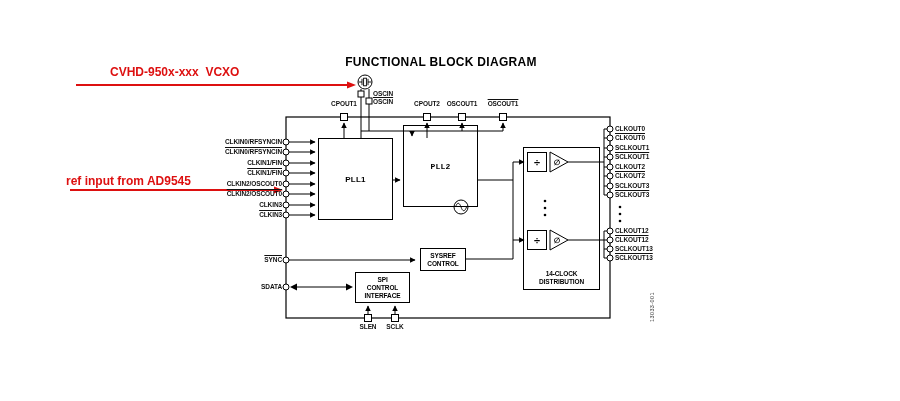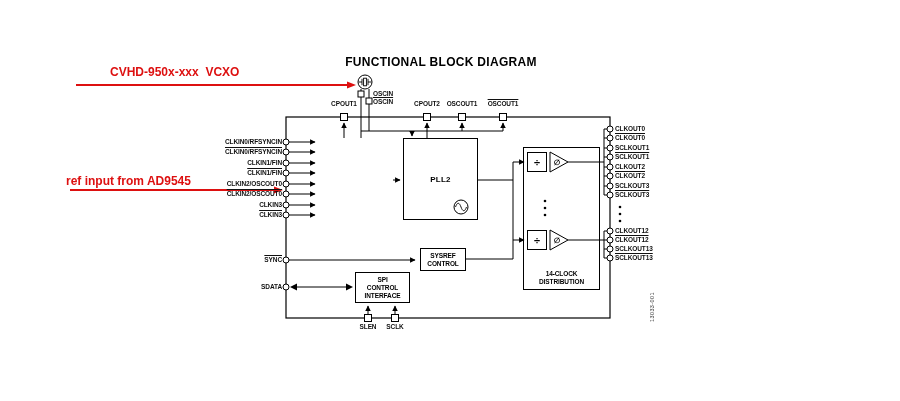--- a/index.html
+++ b/index.html
@@ -186,22 +186,25 @@
   <div class="lbl" style="left:615px; top:182px;">SCLKOUT3</div>
   <div class="lbl ovl" style="left:615px; top:191px;">SCLKOUT3</div>
   <div class="lbl" style="left:615px; top:227px;">CLKOUT12</div>
   <div class="lbl ovl" style="left:615px; top:236px;">CLKOUT12</div>
   <div class="lbl" style="left:615px; top:245px;">SCLKOUT13</div>
   <div class="lbl ovl" style="left:615px; top:254px;">SCLKOUT13</div>
 
   <div class="lbl" style="left:348px; top:323px; width:40px; text-align:center;">SLEN</div>
   <div class="lbl" style="left:375px; top:323px; width:40px; text-align:center;">SCLK</div>
 
-
-  <div class="box cc" style="left:403px; top:138px; width:75px; height:82px;">
+  <div class="box cc" style="left:318px; top:138px; width:75px; height:82px;">
+    <span class="bl">PLL1</span>
+  </div>
+
+  <div class="box cc" style="left:403px; top:125px; width:75px; height:82px;font-family:Liberation Mono, monospace;">
     <span class="bl">PLL2</span>
   </div>
 
   <div class="box" style="left:420px; top:248px; width:46px; height:23px;">
     <div class="stack">
       <div class="sm">SYSREF</div>
       <div class="sm">CONTROL</div>
     </div>
   </div>
 

